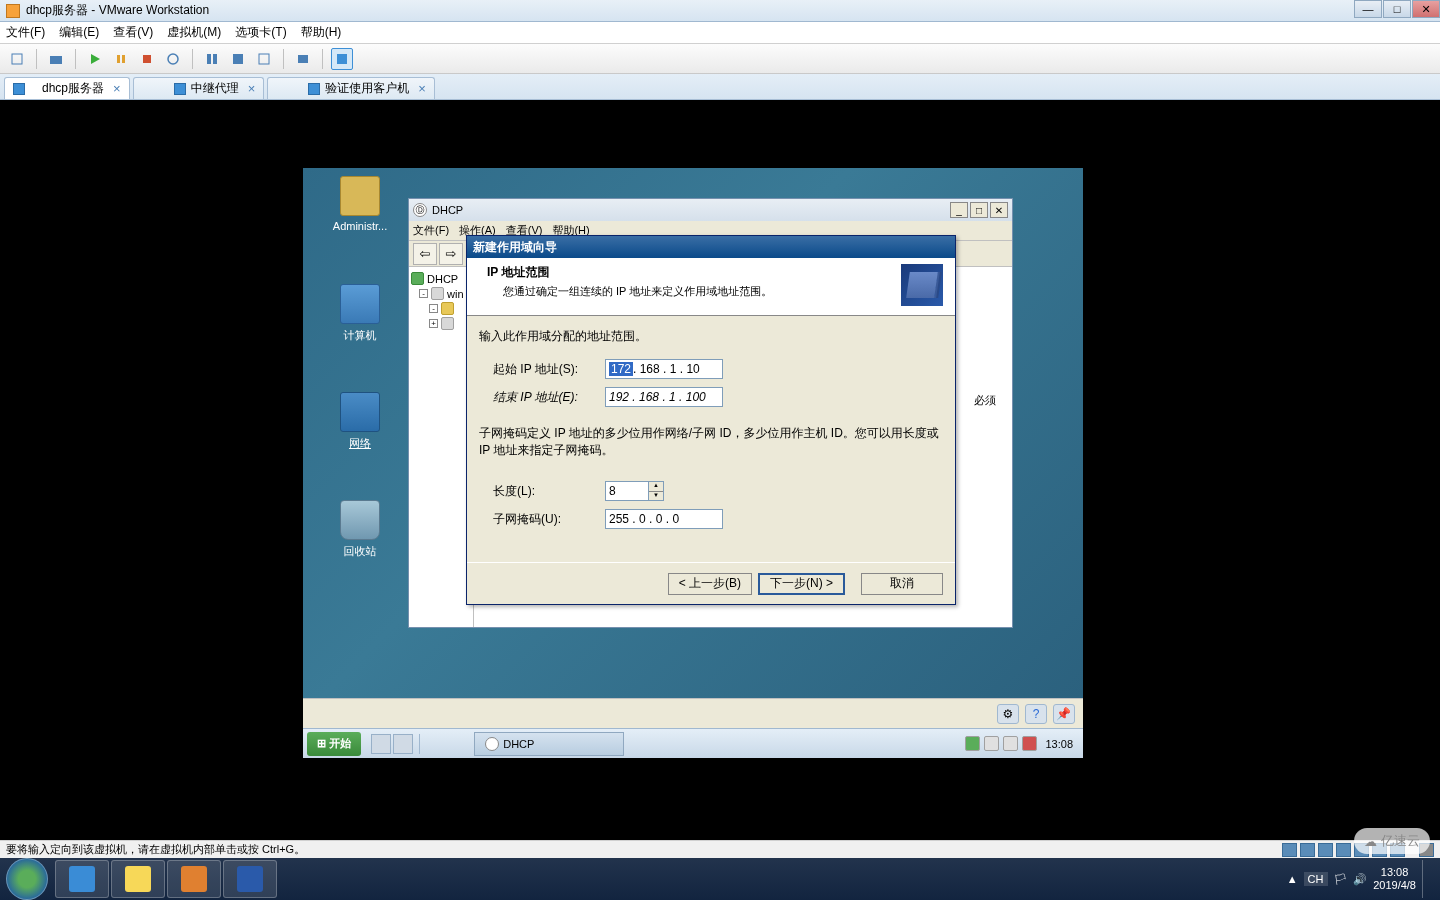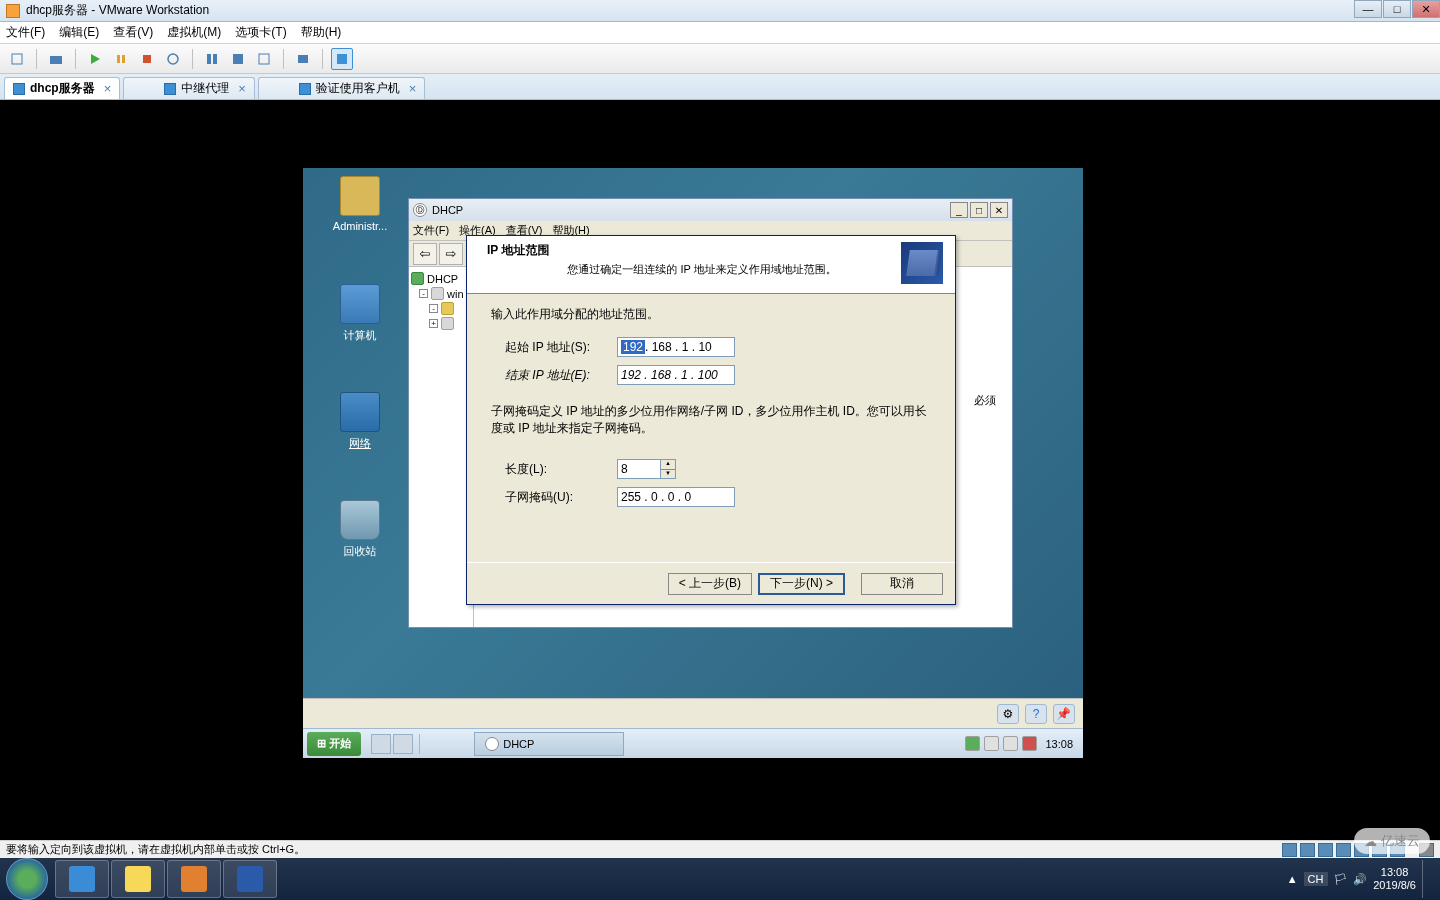--- a/index.html
+++ b/index.html
@@ -57,24 +57,24 @@
 .tree-item .ex { width:9px; height:9px; border:1px solid #888; font-size:8px; line-height:7px; text-align:center;}
 .tree-item .ic2 { width:13px; height:13px; background:#5aad5a; border:1px solid #3a8a3a; border-radius:2px;}
 .content { flex:1; padding:8px; font-size:11px;}
 
 
 .wizard { position:absolute; left:163px; top:67px; width:490px; height:370px; background:#ece9d8; border:1px solid #0a246a; box-shadow:2px 2px 4px rgba(0,0,0,0.3);}
 .wiz-title { height:22px; background:linear-gradient(#3a6ea5,#0a4a8a); color:#fff; font-size:12px; font-weight:bold; display:flex; align-items:center; padding:0 6px;}
 .wiz-header { height:58px; background:#fff; display:flex; padding:6px 12px; border-bottom:1px solid #888;}
 .wiz-header .txt { flex:1;}
 .wiz-header .h1 { font-size:12px; font-weight:bold; margin-bottom:3px; margin-left:8px;}
-.wiz-header .h2 { font-size:11px; margin-left:24px;text-align:center;}
+.wiz-header .h2 { font-size:11px; margin-left:24px;}
 .wiz-header .pic { width:42px; height:42px; background:linear-gradient(135deg,#1a3a7a,#2a5aaa); display:flex; align-items:center; justify-content:center;}
 .wiz-header .pic::after { content:""; width:28px; height:26px; background:linear-gradient(#6a8ac8,#4a6aa8); transform:skewX(-8deg); box-shadow:2px 0 0 #3a5a98, 4px 0 0 #2a4a88;}
-.wiz-body { padding:12px 24px; font-size:12px;}
+.wiz-body { padding:12px 12px; font-size:12px;}
 .wiz-row { display:flex; align-items:center; margin:8px 0;}
 .wiz-row label { width:112px; font-size:12px;}
 .ip-in { width:118px; height:20px; border:1px solid #7f9db9; background:#fff; font-size:12px; font-family:monospace; padding:0 3px; display:flex; align-items:center;}
 .ip-in .sel { background:#316ac5; color:#fff; padding:0 2px;}
 .num-in { width:44px; height:20px; border:1px solid #7f9db9; background:#fff; font-size:12px; padding:0 3px;}
 .spinner { width:15px; height:20px; border:1px solid #7f9db9; border-left:none; display:flex; flex-direction:column;}
 .spinner div { flex:1; background:#ece9d8; font-size:6px; text-align:center; cursor:pointer; border-bottom:1px solid #888;}
 .spinner div:last-child { border-bottom:none;}
 .wiz-foot { position:absolute; bottom:0; left:0; right:0; height:42px; border-top:1px solid #fff; display:flex; align-items:center; justify-content:flex-end; padding:0 12px; gap:6px;}
 .wiz-btn { height:22px; padding:0 10px; background:#ece9d8; border:1px solid #888; font-size:12px; cursor:pointer; min-width:82px;}
@@ -195,21 +195,21 @@
   <div class="tb-btn active">
       <svg width="14" height="14">
         <rect x="2" y="2" width="10" height="10" fill="#3d8fd6"></rect>
       </svg>
     </div>
 </div>
 
 <div class="vm-tabs">
   <div class="vm-tab">
     <span class="tab-ic"></span>
-    <span style="font-weight:bold;">dhcp服务器</span>
+    <span style="font-weight:normal;margin-left:12px;">dhcp服务器</span>
     <span class="tab-x">×</span>
   </div>
   <div class="vm-tab inactive">
     <span class="tab-ic"></span>
     <span>中继代理</span>
     <span class="tab-x">×</span>
   </div>
   <div class="vm-tab inactive">
     <span class="tab-ic"></span>
     <span>验证使用客户机</span>
@@ -277,33 +277,36 @@
             <span class="ic2" style="background:#d8d8d8;border-color:#a0a0a0;"></span>
           </div>
         </div>
         <div class="content">
           <div style="position:absolute; right:16px; top:194px;">必须</div>
         </div>
       </div>
     </div>
 
     <div class="wizard">
+      <div class="wiz-title">
+        <span>新建作用域向导</span>
+      </div>
       <div class="wiz-header">
         <div class="txt">
           <div class="h1">IP 地址范围</div>
           <div class="h2">您通过确定一组连续的 IP 地址来定义作用域地址范围。</div>
         </div>
         <div class="pic"></div>
       </div>
       <div class="wiz-body">
         <div>输入此作用域分配的地址范围。</div>
         <div class="wiz-row" style="margin-left:14px; margin-top:14px;">
           <label>起始 IP 地址(S):</label>
           <div class="ip-in">
-            <span class="sel">192</span>
+            <span class="sel">172</span>
               <span> . 168 .  1  .  10</span>
           </div>
         </div>
         <div class="wiz-row" style="margin-left:14px;font-style:italic;">
           <label>结束 IP 地址(E):</label>
           <div class="ip-in">
               <span>192 . 168 .  1  . 100</span>
             </div>
         </div>
         <div style="margin-top:18px;">子网掩码定义 IP 地址的多少位用作网络/子网 ID，多少位用作主机 ID。您可以用长度或 IP 地址来指定子网掩码。</div>
@@ -390,21 +393,21 @@
   <div class="hitem">
       <div class="hi w"></div>
     </div>
   <div class="htray">
     <span>▲</span>
     <span style="background:rgba(255,255,255,0.15);padding:1px 4px;">CH</span>
     <span>🏳</span>
     <span>🔊</span>
     <div style="text-align:center; line-height:13px;">
       <div>13:08</div>
-      <div>2019/8/6</div>
+      <div>2019/4/8</div>
     </div>
     <div style="width:10px;height:38px;border-left:1px solid rgba(255,255,255,0.3);"></div>
   </div>
 </div>
 
 <div class="wmark">
   <span>☁</span>
   <span>亿速云</span>
 </div>
 

